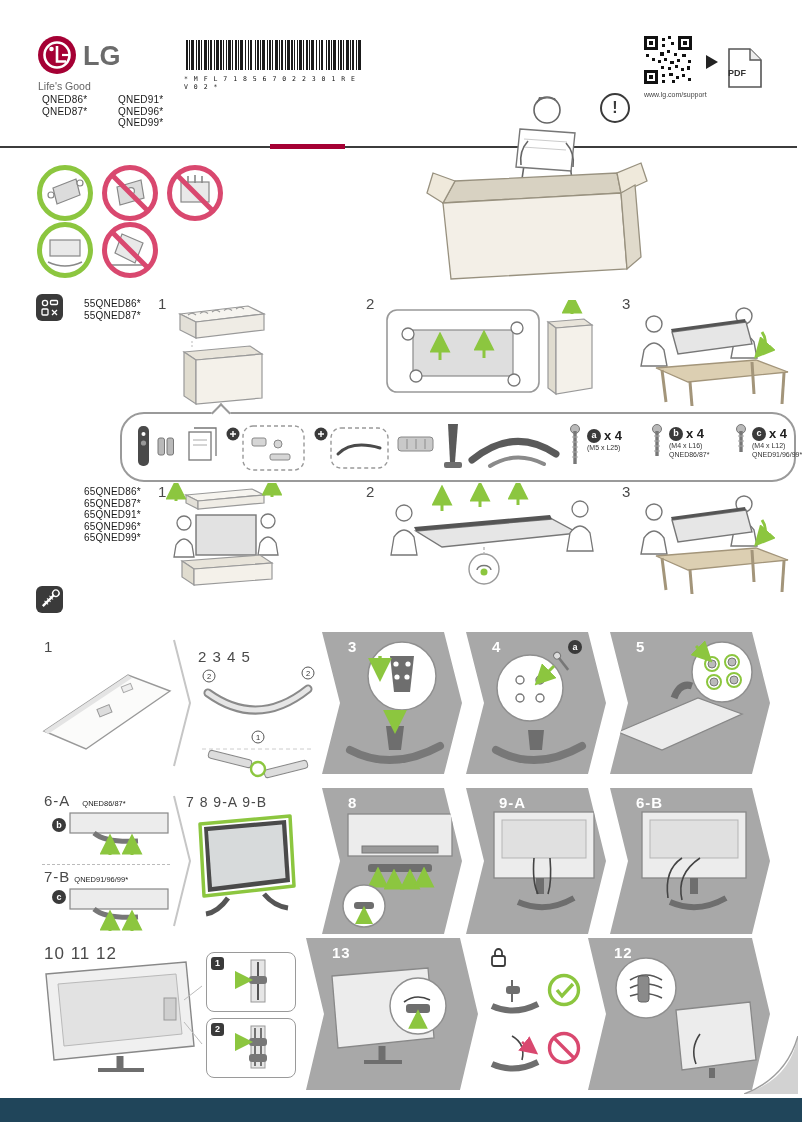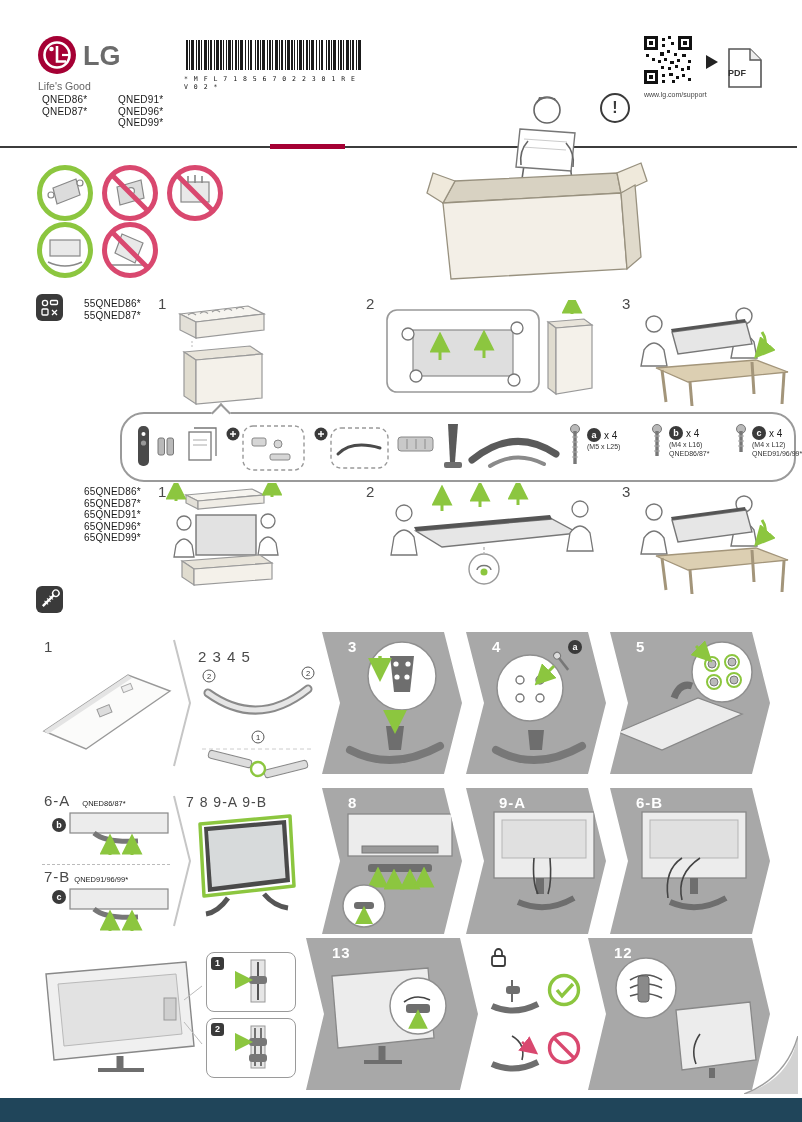--- a/index.html
+++ b/index.html
@@ -5,21 +5,21 @@
   html,body{margin:0;padding:0}
   body{width:802px;height:1122px;position:relative;background:#fff;font-family:"Liberation Sans",sans-serif;overflow:hidden}
   .abs{position:absolute}
   .step-num{font-size:15px;color:#4a4a4a;letter-spacing:1px}
   .white-num{font-size:15px;color:#fff;letter-spacing:1px;font-weight:bold}
   .models{font-size:10px;color:#1a1a1a;line-height:11.5px;letter-spacing:.2px}
   .badge{width:14px;height:14px;border-radius:50%;background:#3a3a3a;color:#fff;font-size:9px;font-weight:bold;display:inline-flex;align-items:center;justify-content:center;line-height:1}
   .sq-badge{width:13px;height:13px;border-radius:3px;background:#3a3a3a;color:#fff;font-size:9px;font-weight:bold;display:inline-flex;align-items:center;justify-content:center;line-height:1}
   .gray-panel{background:#a8a8a8;clip-path:polygon(0 0, calc(100% - 18px) 0, 100% 50%, calc(100% - 18px) 100%, 0 100%, 18px 50%)}
   .spec{font-size:7px;color:#333;line-height:9px}
-  .qty{font-size:10px;font-weight:normal;color:#222}
+  .qty{font-size:13px;font-weight:bold;color:#222}
   .tagline{font-size:10.5px;color:#666;margin-top:-2px;margin-left:2px}
   .caption{font-size:7px;color:#444;margin-top:3px}
 </style>
 </head>
 <body>
 
 <svg width="0" height="0" style="position:absolute">
   <defs>
     <marker id="gar" markerWidth="7" markerHeight="7" refX="3.5" refY="3.5" orient="auto">
       <path d="M0,0 L7,3.5 L0,7 Z" fill="#8CC63F"></path>
@@ -573,20 +573,21 @@
     <rect x="32" y="24" width="104" height="66" fill="#ececec" stroke="#888" stroke-width="1.3"></rect>
     <rect x="40" y="32" width="88" height="38" fill="#e0e0e0" stroke="#b5b5b5"></rect>
     <path d="M84 90 v16" stroke="#6e6e6e" stroke-width="8"></path>
     <path d="M60 114 Q88 126 116 110" stroke="#6e6e6e" stroke-width="6" fill="none"></path>
     <path d="M72 70 q-18 12 -14 40" stroke="#444" stroke-width="1.6" fill="none"></path>
     <path d="M90 70 q-24 16 -18 42" stroke="#444" stroke-width="1.6" fill="none"></path>
   </svg>
 </div>
 
 <div class="abs" style="left:36px;top:938px;width:266px;height:152px">
+  <div class="step-num" style="font-size:17px;margin:6px 0 0 8px">10 11 12</div>
   <svg class="abs" style="left:0;top:22px" width="170" height="128">
     <polygon points="10,14 150,2 158,86 18,100" fill="#f0f0f0" stroke="#888" stroke-width="1.4"></polygon>
     <polygon points="22,24 140,14 146,74 28,86" fill="#e2e2e2" stroke="#b9b9b9"></polygon>
     <rect x="128" y="38" width="12" height="22" fill="#cfcfcf" stroke="#999"></rect>
     <path d="M84 96 v12" stroke="#6e6e6e" stroke-width="7"></path>
     <path d="M62 110 h46" stroke="#6e6e6e" stroke-width="4"></path>
     <line x1="148" y1="40" x2="166" y2="26" stroke="#bbb"></line>
     <line x1="148" y1="62" x2="166" y2="84" stroke="#bbb"></line>
   </svg>
   <div class="abs" style="left:170px;top:14px;width:88px;height:58px;border:1.6px solid #9a9a9a;border-radius:8px">

